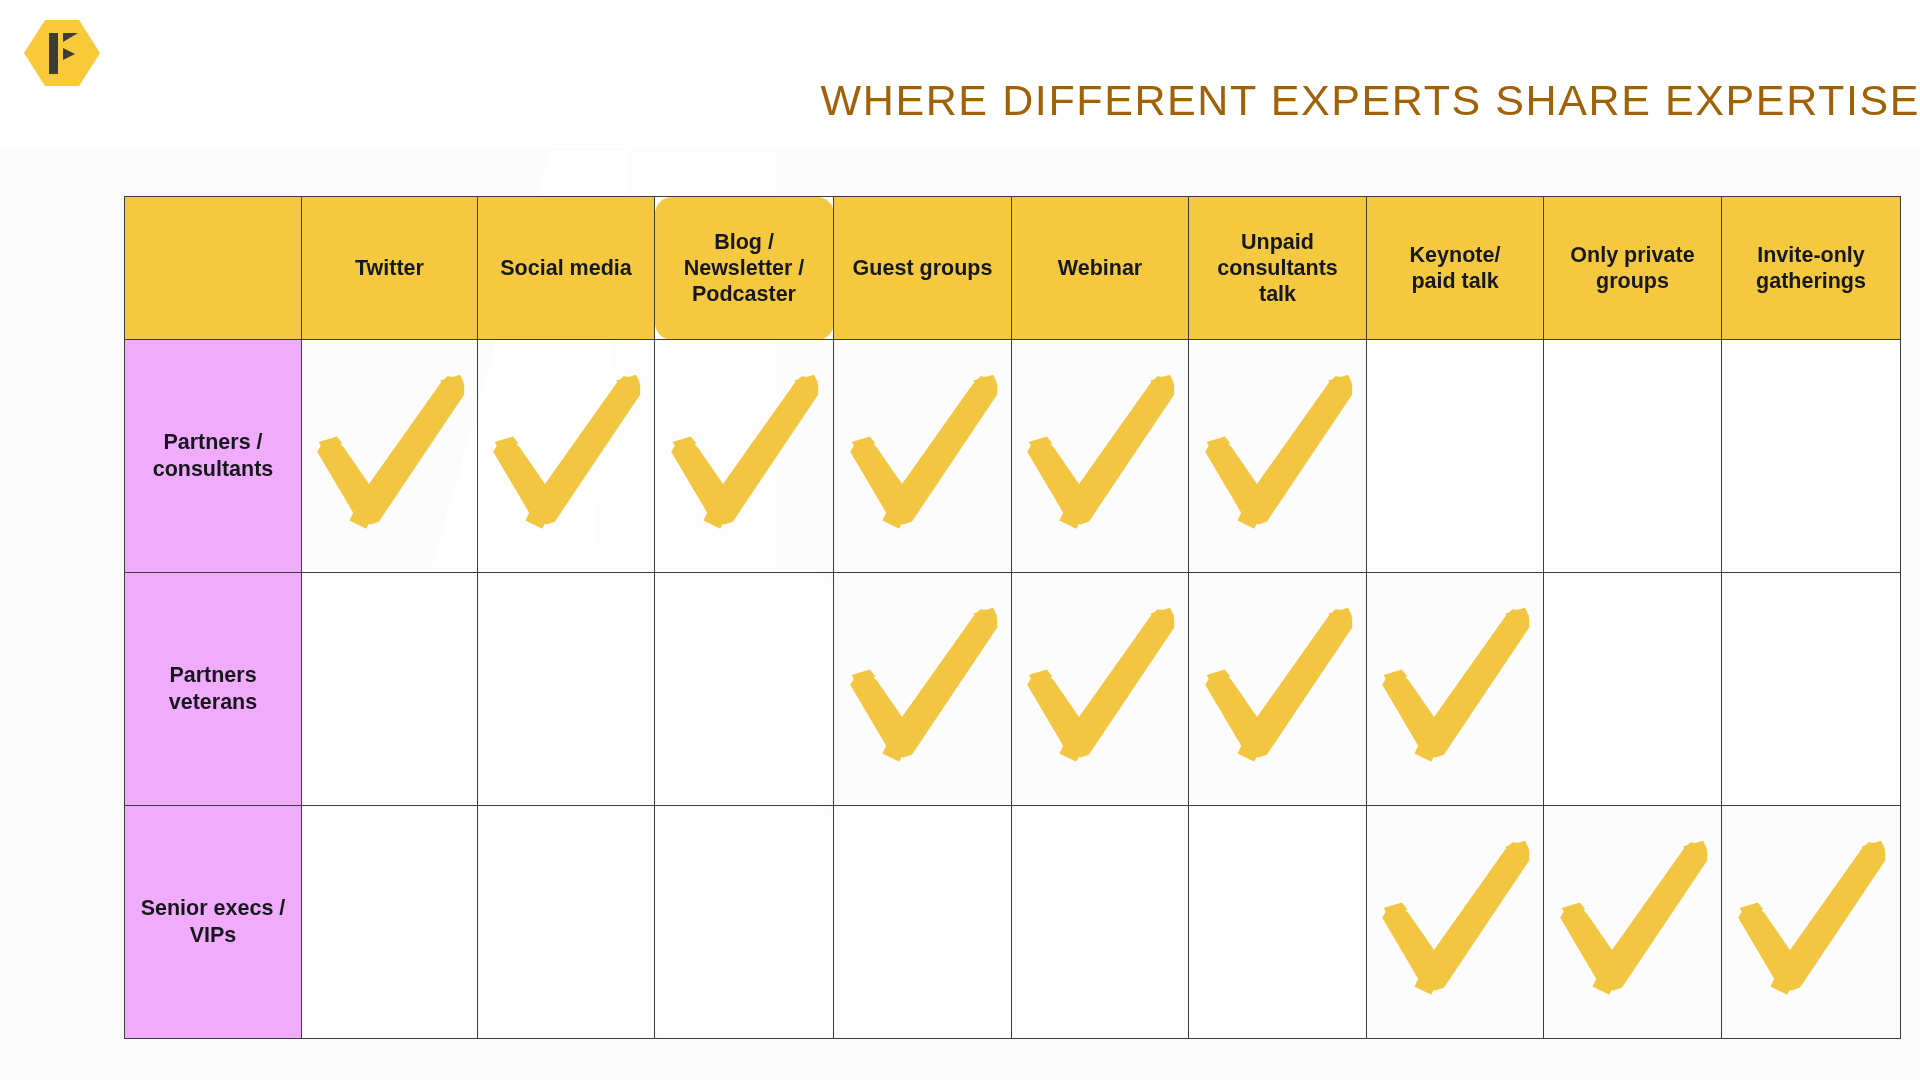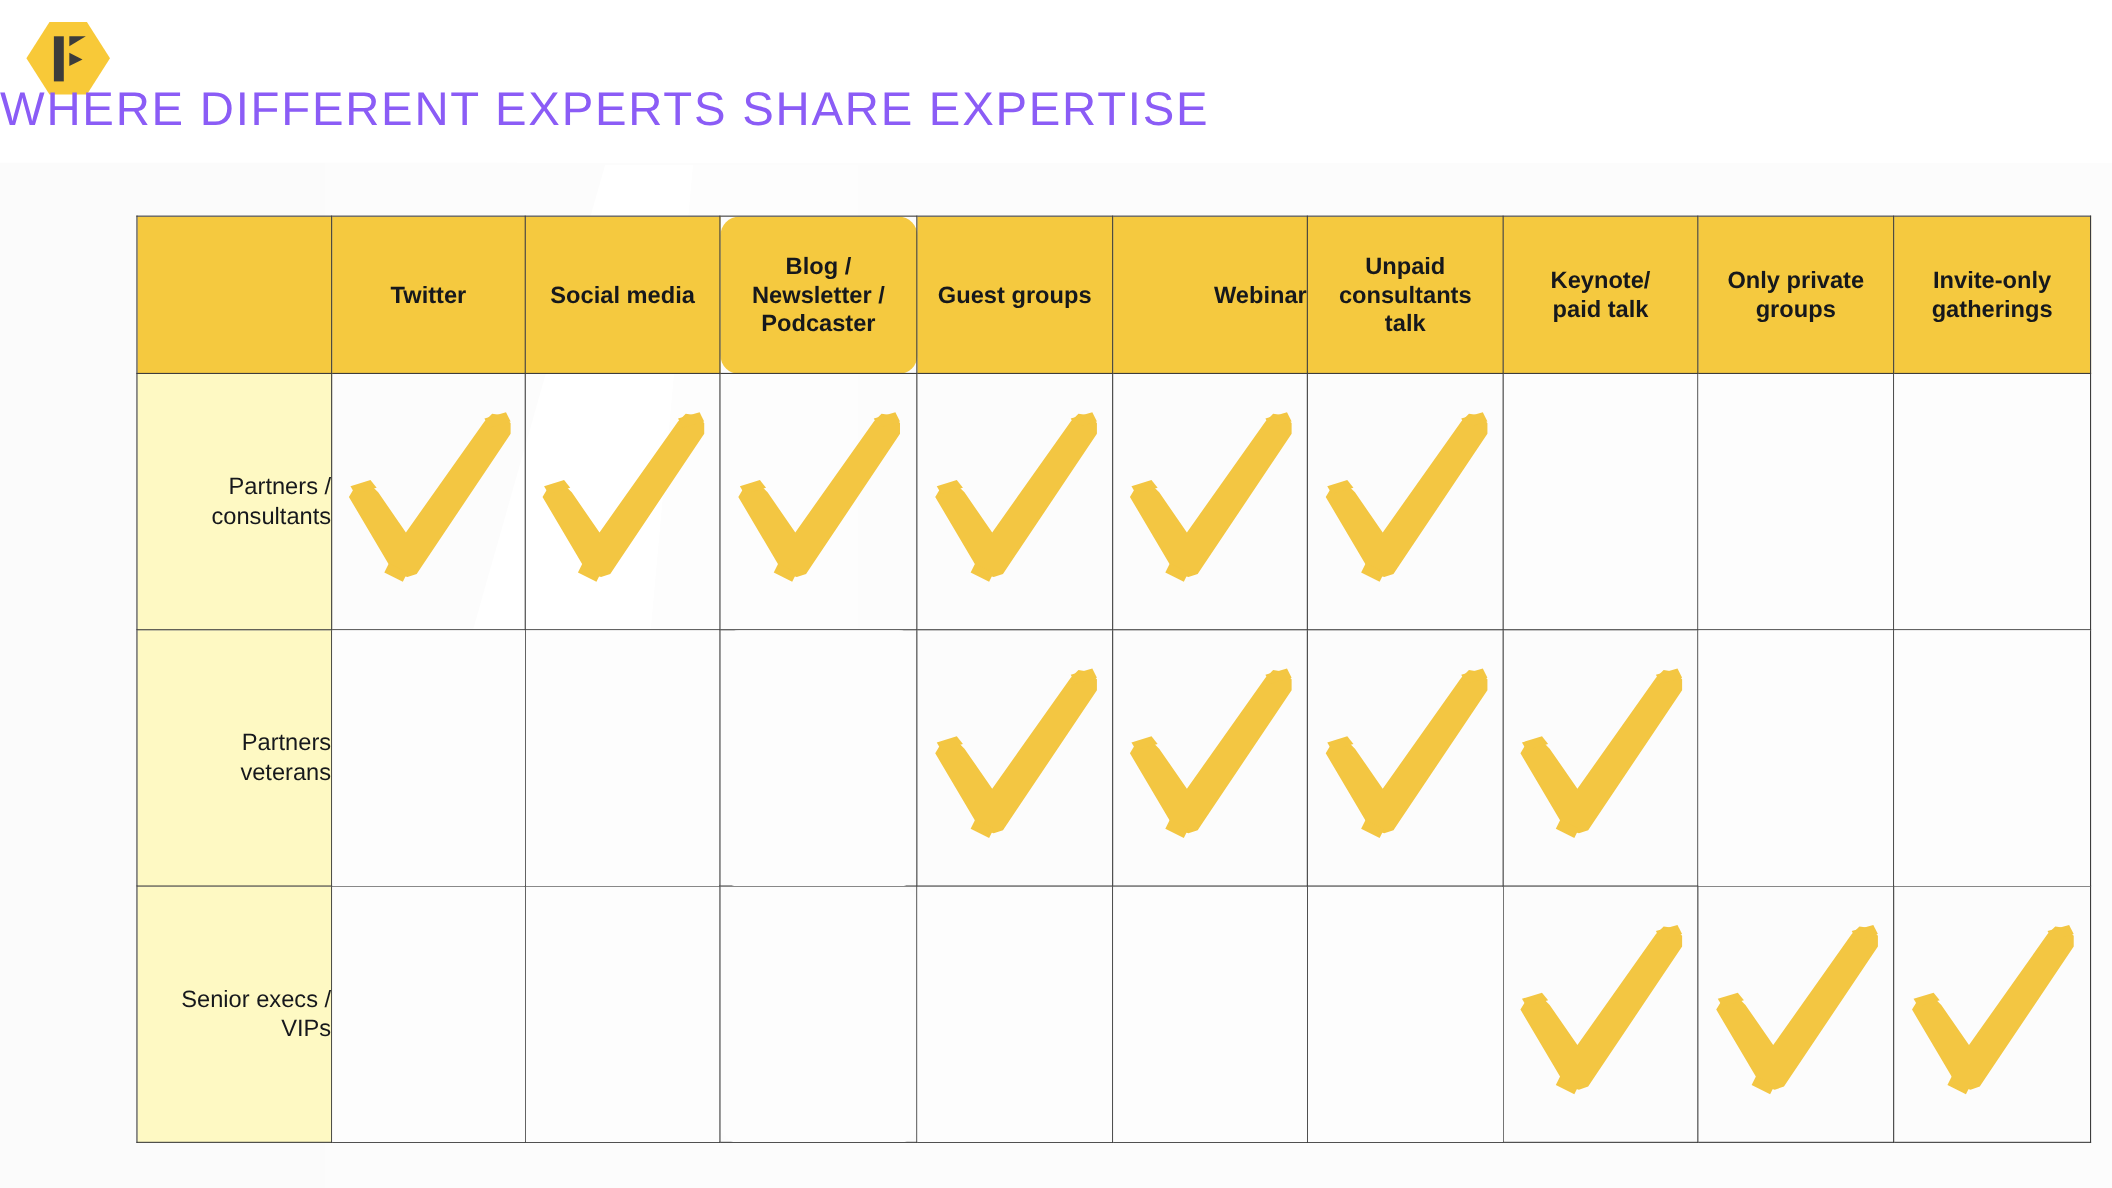--- a/index.html
+++ b/index.html
@@ -50,25 +50,25 @@
     width: 80px;
     height: 70px;
   }
 
   
   #page-title {
     position: absolute;
     left: 0;
     top: 76px;
     width: 1920px;
-    text-align: left;
+    text-align: right;
     font-size: 43px;
     font-weight: 400;
     letter-spacing: 1.6px;
-    color: #8b5cf6;
+    color: #a16207;
     font-family: "Liberation Sans", sans-serif;
     white-space: nowrap;
   }
 
   
   #matrix {
     position: absolute;
     left: 124px;
     top: 196px;
     width: 1766px;
@@ -89,45 +89,45 @@
     text-align: center;
     height: 142px;
     vertical-align: middle;
     padding: 2px 4px;
   }
   .corner {
     background: #F5C93F;
     width: 176px;
   }
   .rowlab {
-    background: #fef9c3;
+    background: #f0abfc;
     color: #16181c;
     font-size: 21.5px;
-    font-weight: normal;
+    font-weight: bold;
     line-height: 1.25;
-    text-align: right;
+    text-align: center;
     vertical-align: middle;
     width: 176px;
   }
   .cell {
     background: transparent;
     height: 232px;
     text-align: center;
     vertical-align: middle;
     position: relative;
   }
   .cell.empty { background: #fdfdfd; }
 
   
   .c0 { width: 176px; }
   .c1 { width: 175px; }
   .c2 { width: 176px; }
   .c3 { width: 178px; border-radius: 17px; }
   .c4 { width: 177px; }
-  .c5 { width: 176px; text-align: right; }
+  .c5 { width: 176px; }
   .c6 { width: 177px; }
   .c7 { width: 176px; }
   .c8 { width: 177px; text-align: center; }
   .c9 { width: 178px; }
 
   .check-wrap {
     display: block;
     width: 100%;
     height: 100%;
     position: relative;

